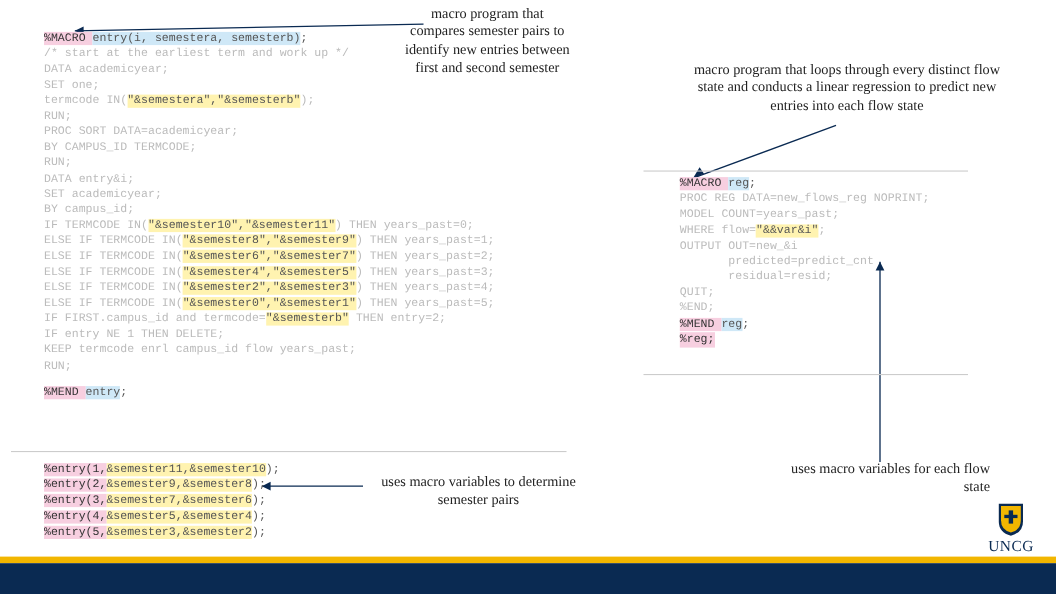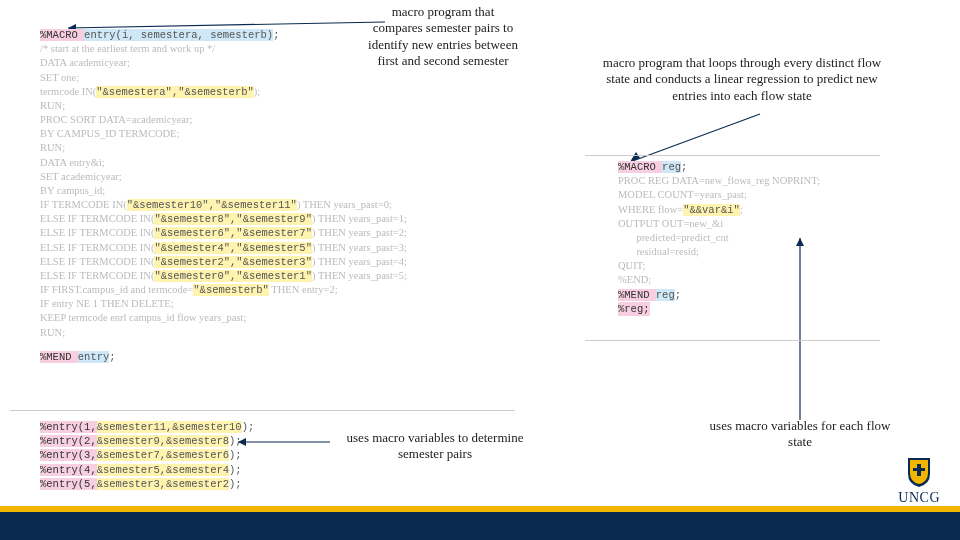--- a/index.html
+++ b/index.html
@@ -5,26 +5,26 @@
   * { margin: 0; padding: 0; box-sizing: border-box; }
   body { width: 960px; height: 540px; background: #fff; font-family: Arial, sans-serif; position: relative; overflow: hidden; }
   .code-block { position: absolute; font-family: "Courier New", monospace; font-size: 10.5px; line-height: 1.35; color: #555; }
   .code-left { left: 12px; top: 28px; width: 500px; }
   .code-left2 { left: 12px; top: 420px; width: 300px; }
   .code-right { left: 590px; top: 160px; width: 290px; }
   .code-line { white-space: pre; margin-left: 28px; }
   .hl-pink { background: #f7cfe0; color: #333; }
   .hl-yellow { background: #fff3b0; color: #555; }
   .hl-blue { background: #cfe8f7; color: #555; }
-  .blurry { color: #bbb; filter: blur(0.6px); font-family: Liberation Serif, serif; }
+  .blurry { color: #bbb; filter: blur(0.6px); }
   .annotation { position: absolute; font-family: Georgia, "Times New Roman", serif; font-size: 13px; color: #222; text-align: center; line-height: 1.25; }
   .ann1 { left: 368px; top: 4px; width: 150px; }
-  .ann2 { left: 592px; top: 55px; width: 300px; }
+  .ann2 { left: 620px; top: 55px; width: 300px; }
   .ann3 { left: 330px; top: 430px; width: 210px; }
-  .ann4 { left: 700px; top: 418px; width: 200px; }
+  .ann4 { left: 700px; top: 418px; width: 200px; text-align: right; }
   .arrow { position: absolute; pointer-events: none; }
   .footer-bar { position: absolute; left: 0; right: 0; bottom: 28px; height: 6px; background: #f2b600; }
   .footer-navy { position: absolute; left: 0; right: 0; bottom: 0; height: 28px; background: #0a2a52; }
   .logo { position: absolute; right: 20px; bottom: 34px; text-align: center; }
   .logo-shield { width: 26px; height: 32px; margin: 0 auto 2px; position: relative; }
   .logo-shield svg { display: block; }
   .logo-text { font-family: Georgia, serif; font-size: 14px; color: #0a2a52; letter-spacing: 0.5px; text-align: center; }
   .hr-line { position: absolute; height: 1px; background: #ccc; }
 </style>
 </head>

